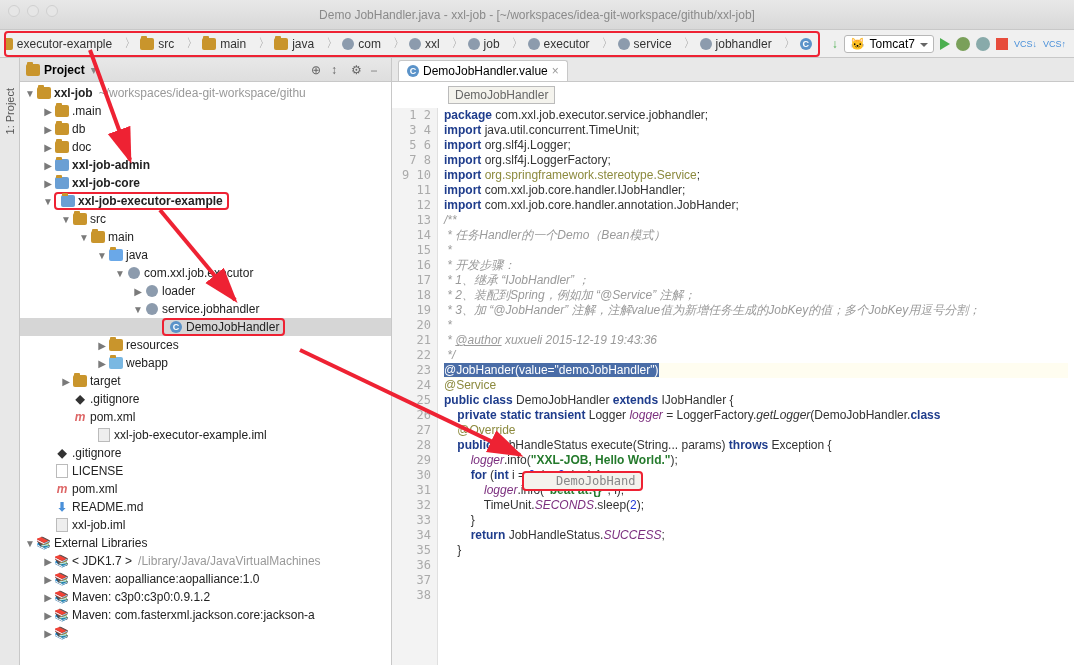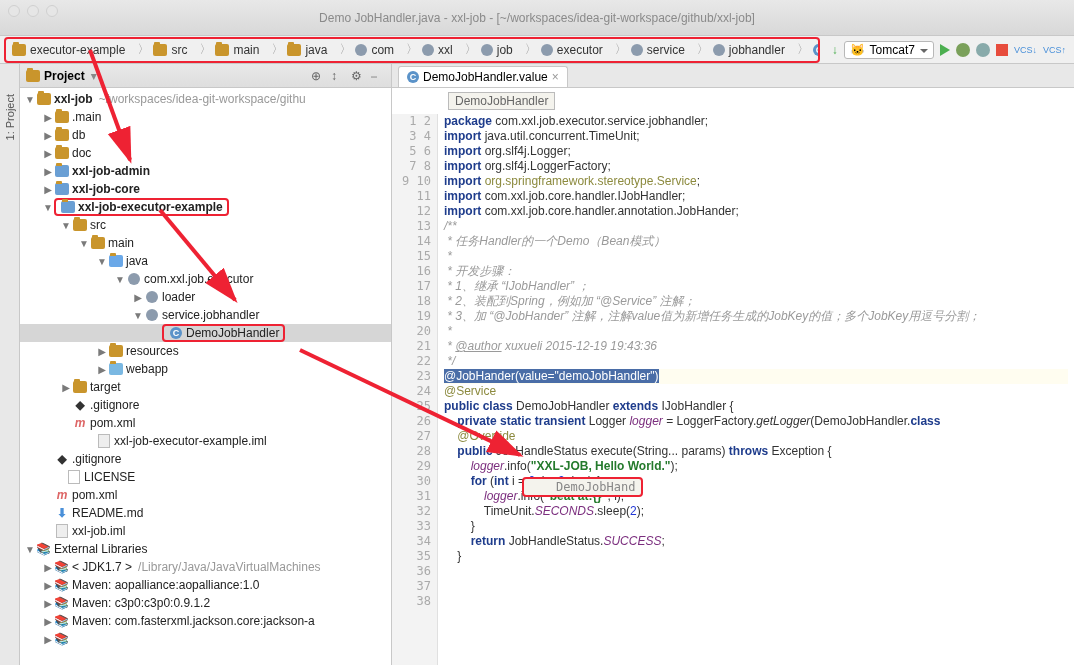--- a/index.html
+++ b/index.html
@@ -1,26 +1,26 @@
 <!DOCTYPE html>
 <html><head>
 <meta charset="utf-8">
 <style>
 * { margin: 0; padding: 0; box-sizing: border-box; font-family: "Lucida Grande", "Segoe UI", sans-serif; font-size: 12px; }
 body { background: #ececec; overflow: hidden; }
 .window { width: 1074px; height: 665px; background: #f0f0f0; position: relative; }
 
 
-.titlebar { height: 36px; background: linear-gradient(#e8e8e8,#d8d8d8); display:flex; align-items:center; justify-content:center; color:#8a8a8a; font-size:12px; border-bottom:1px solid #c8c8c8; position:relative;}
+.titlebar { height: 30px; background: linear-gradient(#e8e8e8,#d8d8d8); display:flex; align-items:center; justify-content:center; color:#8a8a8a; font-size:12px; border-bottom:1px solid #c8c8c8; position:relative;}
 .traffic { position:absolute; left:8px; top:5px; display:flex; gap:7px;}
 .traffic span{ width:12px;height:12px;border-radius:50%; background:#e6e6e6; border:1px solid #d0d0d0;}
 
 
 .toolbar-row { height:28px; display:flex; align-items:center; background:#f0f0f0; border-bottom:1px solid #c8c8c8; }
-.breadcrumbs { flex:1; display:flex; align-items:center; height:26px; overflow:hidden; border:2px solid #e23; border-radius:4px; margin:16px 4px;}
+.breadcrumbs { flex:1; display:flex; align-items:center; height:26px; overflow:hidden; border:2px solid #e23; border-radius:4px; margin:16px 4px;justify-content:flex-end;}
 .crumb { display:flex; align-items:center; padding:0 6px; gap:4px; color:#333; white-space:nowrap;}
 .crumb .sep { color:#999;}
 .folder-ico, .pkg-ico, .class-ico { width:14px;height:12px; display:inline-block;}
 .folder-ico{ background:#c9952c; border-radius:2px; position:relative;}
 .folder-ico::before{content:"";position:absolute;top:-2px;left:1px;width:6px;height:3px;background:#c9952c;border-radius:1px 1px 0 0;}
 .pkg-ico{width:12px;height:12px;border-radius:50%;background:#8c9bad;}
 .class-ico{width:12px;height:12px;border-radius:50%;background:#5b93c9;display:flex;align-items:center;justify-content:center;color:#fff;font-size:9px;font-weight:bold;}
 .run-area{display:flex;align-items:center;gap:6px;padding:0 8px;}
 .run-cfg{border:1px solid #b8b8b8;border-radius:3px;background:#fff;padding:1px 18px 1px 6px;display:flex;align-items:center;gap:4px;position:relative;}
 .run-cfg::after{content:"";position:absolute;right:5px;top:7px;border:4px solid transparent;border-top-color:#666;}
@@ -322,21 +322,21 @@
             </span>
             <span class="label">xxl-job-executor-example.iml</span>
           </div>
           <div class="node" style="padding-left: 22px;">
             <span class="arrow"></span>
             <span class="ico">
               <span style="color:#333;font-weight:bold;">◆</span>
             </span>
             <span class="label">.gitignore</span>
           </div>
-          <div class="node" style="padding-left: 34px;">
+          <div class="node" style="padding-left: 22px;">
             <span class="arrow"></span>
             <span class="ico">
               <span style="width:12px;height:14px;background:#fff;border:1px solid #bbb;display:inline-block;"></span>
             </span>
             <span class="label">LICENSE</span>
           </div>
           <div class="node" style="padding-left: 22px;">
             <span class="arrow"></span>
             <span class="ico">
               <span style="color:#d66;font-weight:bold;font-style:italic;">m</span>

